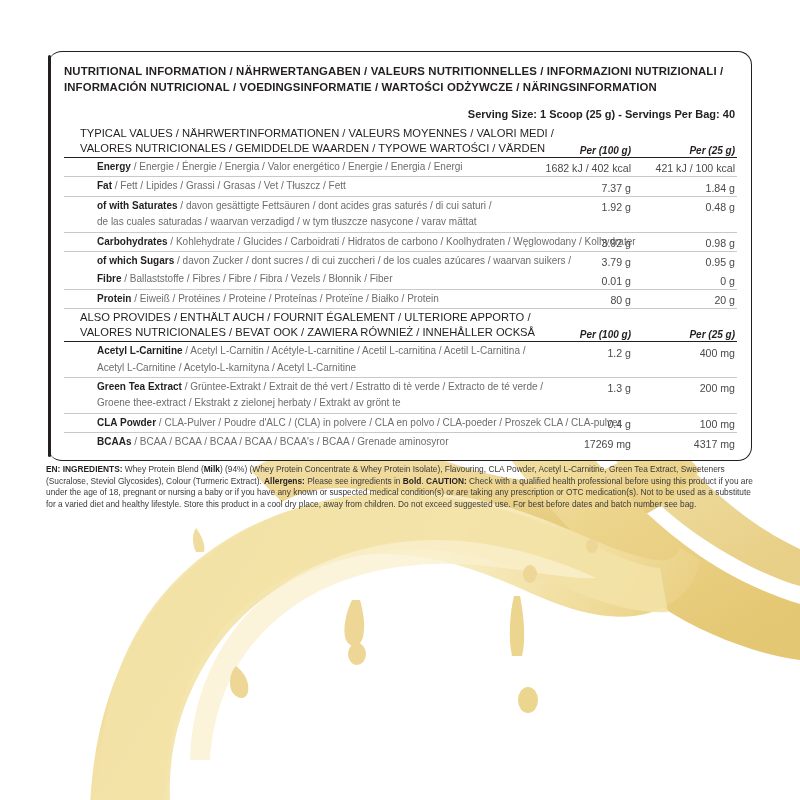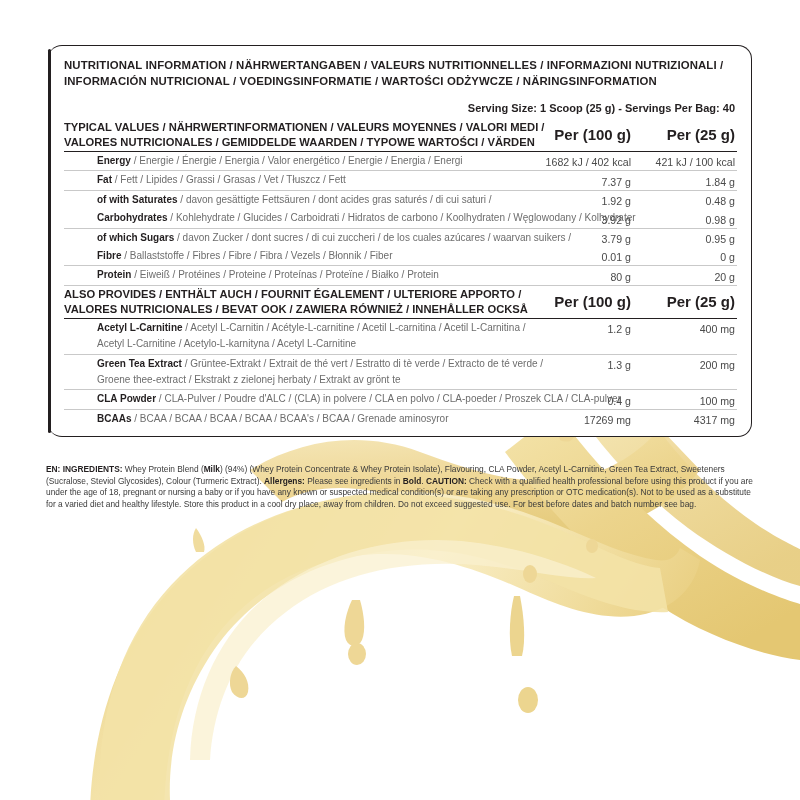--- a/index.html
+++ b/index.html
@@ -24,21 +24,21 @@
     width: 800px;
     height: 800px;
     z-index: 0;
     pointer-events: none;
   }
 
   
   #nutrition-panel {
     position: absolute;
     left: 48px;
-    top: 45px;
+    top: 51px;
     width: 704px;
     z-index: 2;
     background: #ffffff;
     border: 1.3px solid #231f20;
     border-left: none;
     border-radius: 14px;
     box-sizing: border-box;
     padding: 12px 14px 8px 16px;
   }
   #nutrition-panel::before {
@@ -94,31 +94,33 @@
     padding-right: 2px;
   }
 
   
   tr.sechead td {
     padding-top: 1px;
     padding-bottom: 1px;
   }
   .sechead-title {
     font-size: 11.2px;
-    font-weight: bold;
+    font-weight: normal;
     line-height: 15px;
     color: #231f20;
+    margin-left: 16px;
   }
   .sechead-title div { white-space: nowrap; }
   tr.sechead td.val {
-    font-size: 15px;
+    font-size: 10px;
     font-weight: bold;
     color: #231f20;
     vertical-align: bottom;
-    padding-bottom: 8px;
+    padding-bottom: 1px;
+    font-style: italic;
   }
   tr.sechead-underline > td {
     border-bottom: 1.6px solid #231f20;
   }
 
   
   tr.datarow > td {
     border-bottom: 0.9px solid #c9c9c9;
     padding-top: 2px;
   }
@@ -265,20 +267,27 @@
         <td class="val">1.84 g</td>
       </tr>
 
       <tr class="datarow has-cont">
         <td class="name">
             <div class="nm"><b>of with Saturates</b><span> / davon gesättigte Fettsäuren / dont acides gras saturés / di cui saturi /</span></div>
           </td>
         <td class="val">1.92 g</td>
         <td class="val">0.48 g</td>
       </tr>
+      <tr class="controw">
+        <td class="name">
+            <div class="nm">de las cuales saturadas / waarvan verzadigd / w tym tłuszcze nasycone / varav mättat</div>
+          </td>
+        <td class="val"></td>
+        <td class="val"></td>
+      </tr>
 
       <tr class="datarow">
         <td class="name">
             <div class="nm"><b>Carbohydrates</b><span> / Kohlehydrate / Glucides / Carboidrati / Hidratos de carbono / Koolhydraten / Węglowodany / Kolhydrater</span></div>
           </td>
         <td class="val">3.92 g</td>
         <td class="val">0.98 g</td>
       </tr>
 
       <tr class="datarow has-cont">

